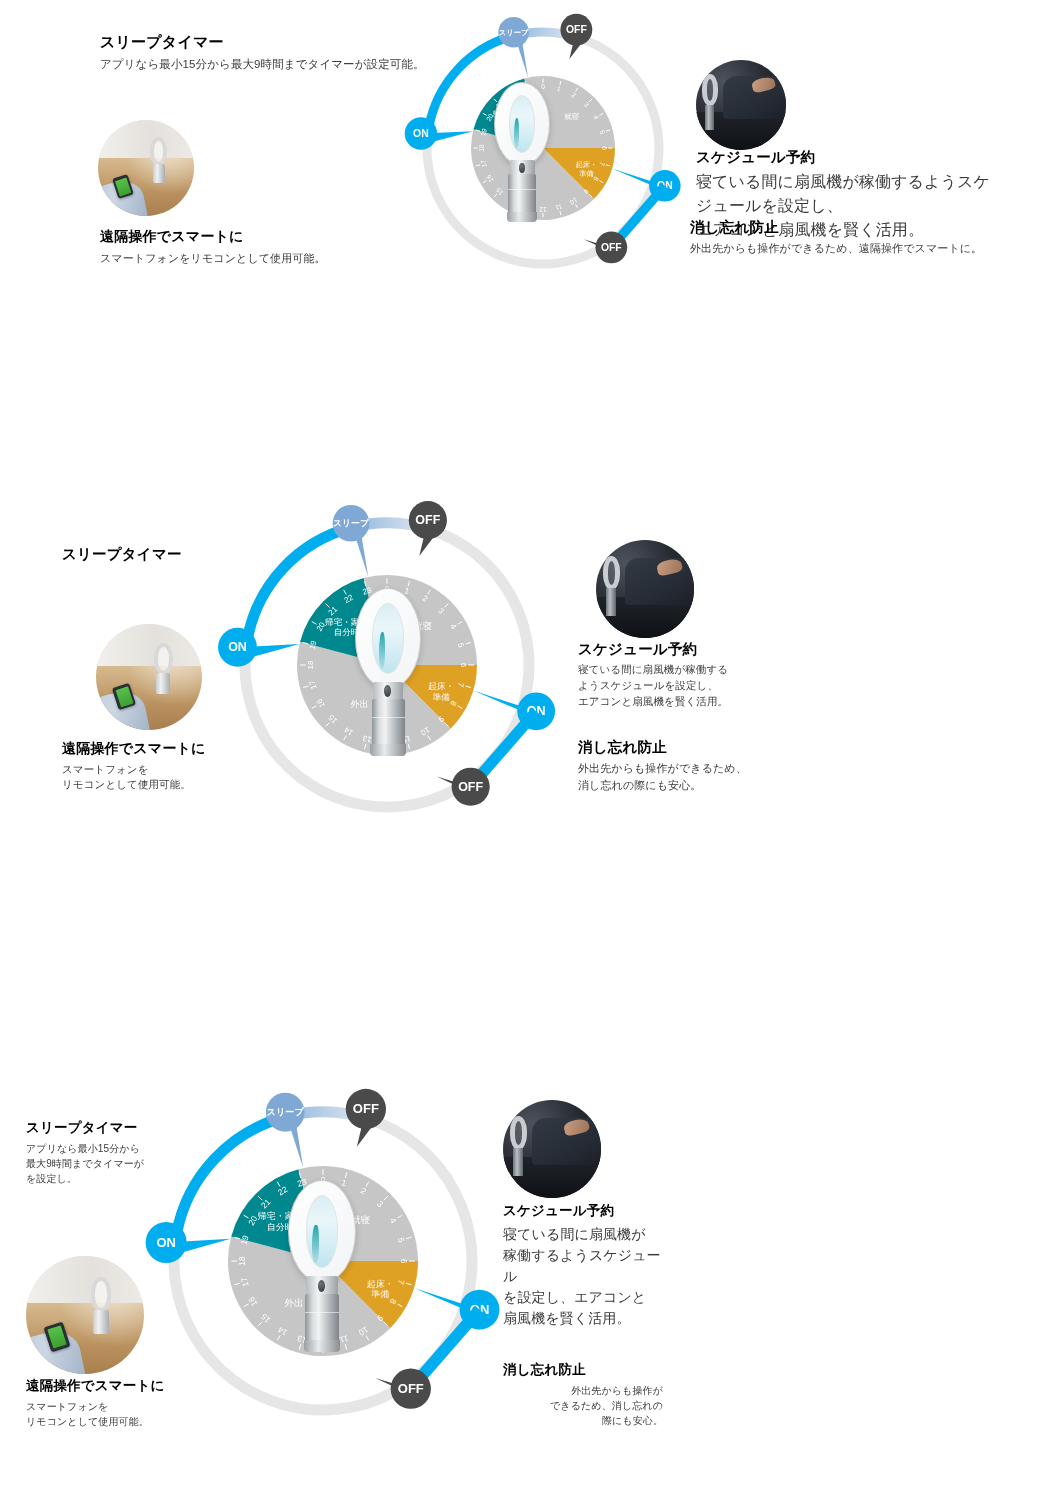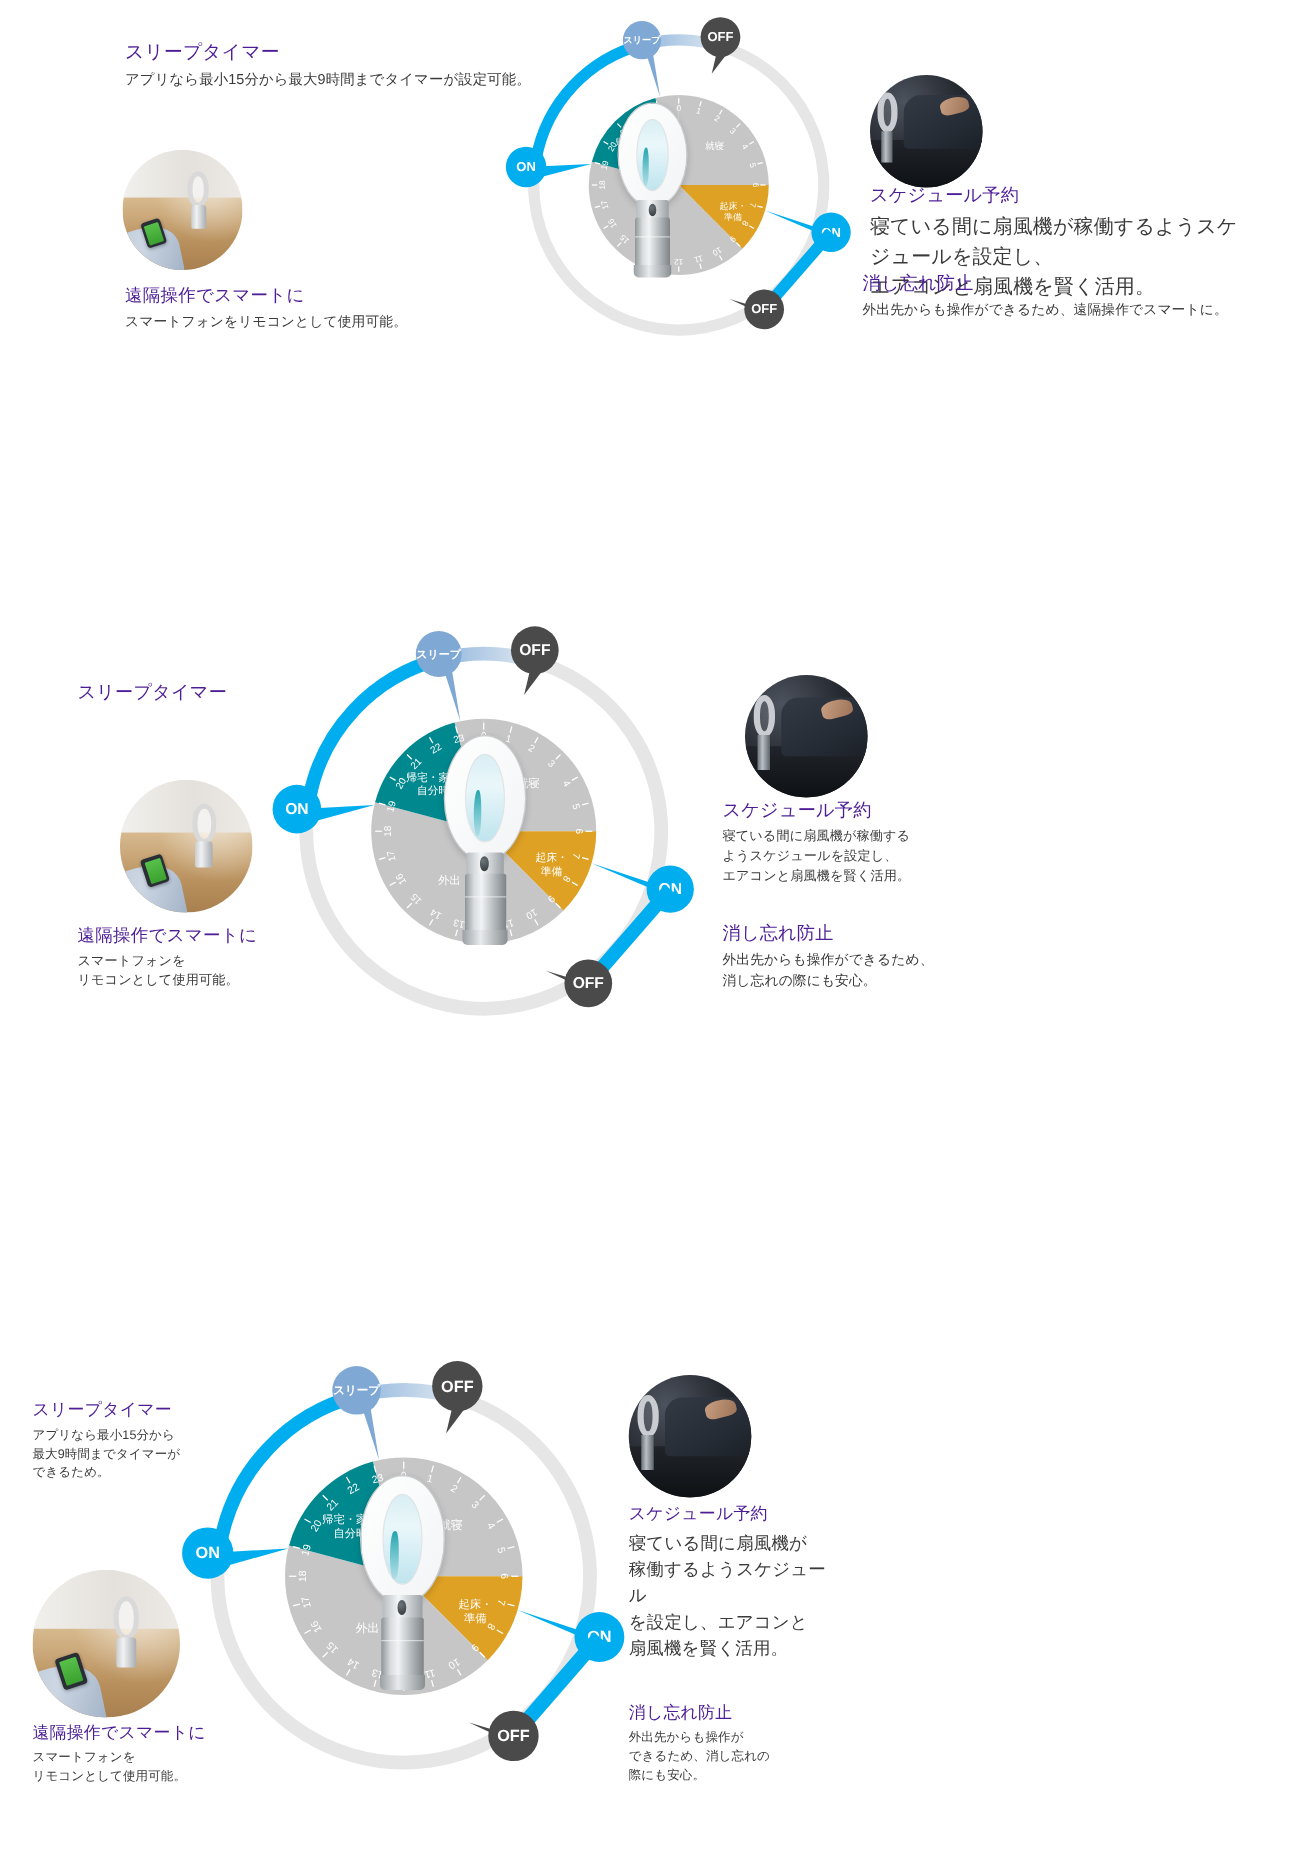--- a/index.html
+++ b/index.html
@@ -10,22 +10,22 @@
     font-family: "Liberation Sans", "DejaVu Sans", sans-serif;
     color: #2b2b2b;
     overflow: hidden;
   }
   .page { position: relative; width: 1042px; height: 1500px; background:#fff; }
 
   
   .blk { position: absolute; }
   .blk h3 {
     margin: 0 0 4px 0;
-    font-weight: normal;
-    color: #4c1d95;
+    font-weight: bold;
+    color: #000000;
     letter-spacing: .2px;
     line-height: 1.25;
   }
   .blk p {
     margin: 0;
     color: #3a3a3a;
     line-height: 1.5;
     letter-spacing: .1px;
     white-space: pre-line;
   }
@@ -475,21 +475,21 @@
       <div class="foot"></div>
     </div>
   </div>
 
   <div>
 
     <div class="blk" style="left:26px; top:1120px; width:160px;">
       <h3 style="font-size:13.5px;">スリープタイマー</h3>
       <p style="font-size:10px;">アプリなら最小15分から
 最大9時間までタイマーが
-できるため。</p>
+を設定し。</p>
     </div>
 
     <div class="photo ph-remote" style="left:26px; top:1256px; width:118px; height:118px;">
       <div class="ph-inner">
         <div class="wall"></div>
         <div class="fan">
           <div class="ring"></div>
           <div class="base"></div>
         </div>
         <div class="arm"></div>
@@ -521,21 +521,21 @@
     <div class="blk" style="left:503px; top:1203px; width:160px;">
       <h3 style="font-size:13.5px;">スケジュール予約</h3>
       <p style="font-size:14px;">寝ている間に扇風機が
 稼働するようスケジュール
 を設定し、エアコンと
 扇風機を賢く活用。</p>
     </div>
 
     <div class="blk" style="left:503px; top:1362px; width:160px;">
       <h3 style="font-size:13.5px;">消し忘れ防止</h3>
-      <p style="font-size:10px;">外出先からも操作が
+      <p style="font-size:10px;text-align:right;">外出先からも操作が
 できるため、消し忘れの
 際にも安心。</p>
     </div>
 
     <div class="dial" id="dial-mobile" style="left:140px; top:1088px; width:366px; height:346px;">
         <svg viewBox="0 0 366 346">
           <path d="M 229.04353216186718 31.292579072022136 A 149 149 0 1 1 39.0770518829288 134.43596227972446" fill="none" stroke="#E6E6E6" stroke-width="11" stroke-linecap="round"></path>
           <defs>
             <linearGradient id="dial-mobile-g" x1="0" y1="0" x2="1" y2="0">
               <stop offset="0" stop-color="#8FB6DE"></stop>

